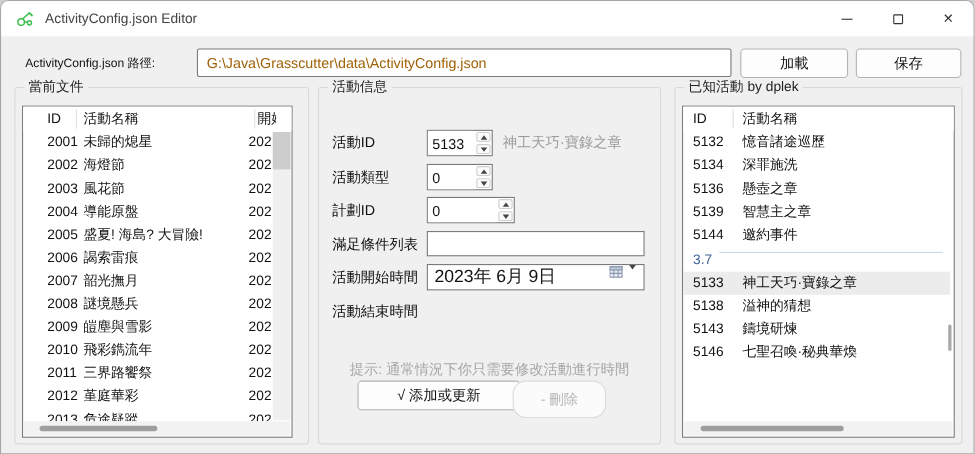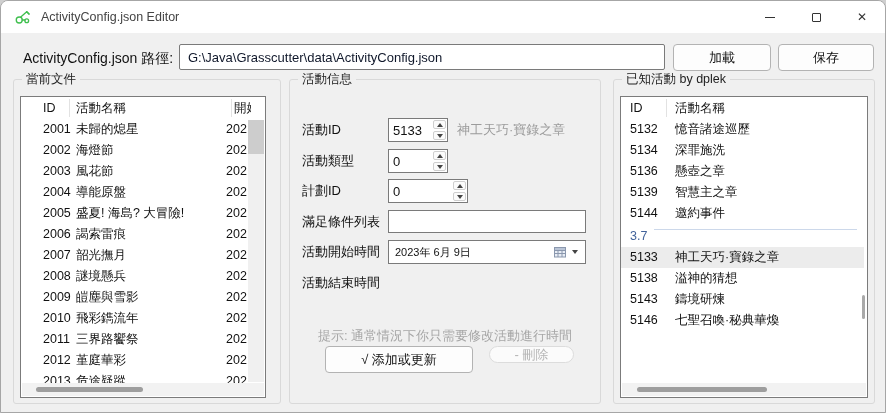--- a/index.html
+++ b/index.html
@@ -14,25 +14,25 @@
   
   .titlebar { position:absolute; top:0; left:0; right:0; height:32px; background:#ffffff; }
   .app-icon { position:absolute; left:13px; top:7px; width:18px; height:18px; }
   .title-text { position:absolute; left:40px; top:0; line-height:32px; font-size:12.5px; color:#444; }
   .caption-btns { position:absolute; right:0; top:0; height:32px; display:flex; }
   .cap-btn { width:46px; height:32px; display:flex; align-items:center; justify-content:center; color:#222; }
   .glyph-min { width:10px; height:1px; background:#333; }
   .glyph-max { width:9px; height:9px; border:1px solid #333; border-radius:1px; }
   .glyph-close { font-size:12px; line-height:1; color:#333; }
   
-  .path-label { position:absolute; left:22px; top:44px; line-height:26px; font-size:14px; }
+  .path-label { position:absolute; left:22px; top:44px; line-height:26px; font-size:11px; }
   .path-input {
     position:absolute; left:178px; top:43px; width:486px; height:26px;
     border:1px solid #7a7a7a; border-radius:2px; background:#fff;
-    font-size:13px; font-family:inherit; padding:0 8px; color:#0f172a;
+    font-size:13px; font-family:inherit; padding:0 8px; color:#a16207;
   }
   .btn {
     background:#fdfdfd; border:1px solid #b3b3b3; border-radius:4px;
     font-size:13px; font-family:inherit; color:#111;
     display:flex; align-items:center; justify-content:center; cursor:default;
   }
   #btn-load { position:absolute; left:672px; top:43px; width:98px; height:27px; }
   #btn-save { position:absolute; left:777px; top:43px; width:96px; height:27px; }
   
   .group { position:absolute; top:78px; height:325px; border:1px solid #d9d9d9; border-radius:3px; }
@@ -73,26 +73,26 @@
   
   .f-label { position:absolute; left:12px; font-size:13px; line-height:24px; white-space:nowrap; }
   .spin { position:absolute; left:98px; height:24px; border:1px solid #7a7a7a; background:#fff; display:flex; }
   .spin input { flex:1; min-width:0; border:none; outline:none; padding:0 4px; font-size:13px; font-family:inherit; color:#111; }
   .spin-btns { width:15px; display:flex; flex-direction:column; }
   .sb { flex:1; margin:1px 1px; display:flex; align-items:center; justify-content:center; background:#fbfbfb; border:1px solid #cfcfcf; border-radius:2px; }
   .tri-up   { width:0; height:0; border-left:3px solid transparent; border-right:3px solid transparent; border-bottom:4px solid #444; }
   .tri-down { width:0; height:0; border-left:3px solid transparent; border-right:3px solid transparent; border-top:4px solid #444; }
   .annot { position:absolute; left:167px; top:38px; line-height:24px; font-size:13px; color:#9b9b9b; white-space:nowrap; }
   .tbox { position:absolute; left:98px; top:130px; width:198px; height:23px; border:1px solid #7a7a7a; background:#fff; font-size:13px; font-family:inherit; padding:0 4px; }
-  .dpick { position:absolute; left:98px; width:198px; height:24px; border:1px solid #7a7a7a; background:#fff; display:flex; align-items:center; padding-left:6px; font-size:11px; }
+  .dpick { position:absolute; left:98px; width:198px; height:24px; border:1px solid #7a7a7a; background:#fff; display:flex; padding-left:6px; font-size:16px; }
   .dp-text { flex:1; }
   .dp-arrow { margin:0 7px 0 5px; }
   .hint { position:absolute; left:0; right:0; top:247px; text-align:center; font-size:13px; color:#a6a6a6; white-space:nowrap; }
   #btn-add { position:absolute; left:35px;  top:266px; width:148px; height:27px; }
-  #btn-del { position:absolute; left:199px; top:266px; width:85px;  height:17px;
+  #btn-del { position:absolute; left:176px; top:266px; width:85px;  height:34px;
              color:#b4b4b4; border-color:#dcdcdc; background:#fbfbfb;border-radius:12px; }
 </style>
 </head>
 <body>
 
 <div id="window">
 
   <div class="titlebar">
     <span class="app-icon">
       <svg viewBox="0 0 24 24" width="18" height="18">

